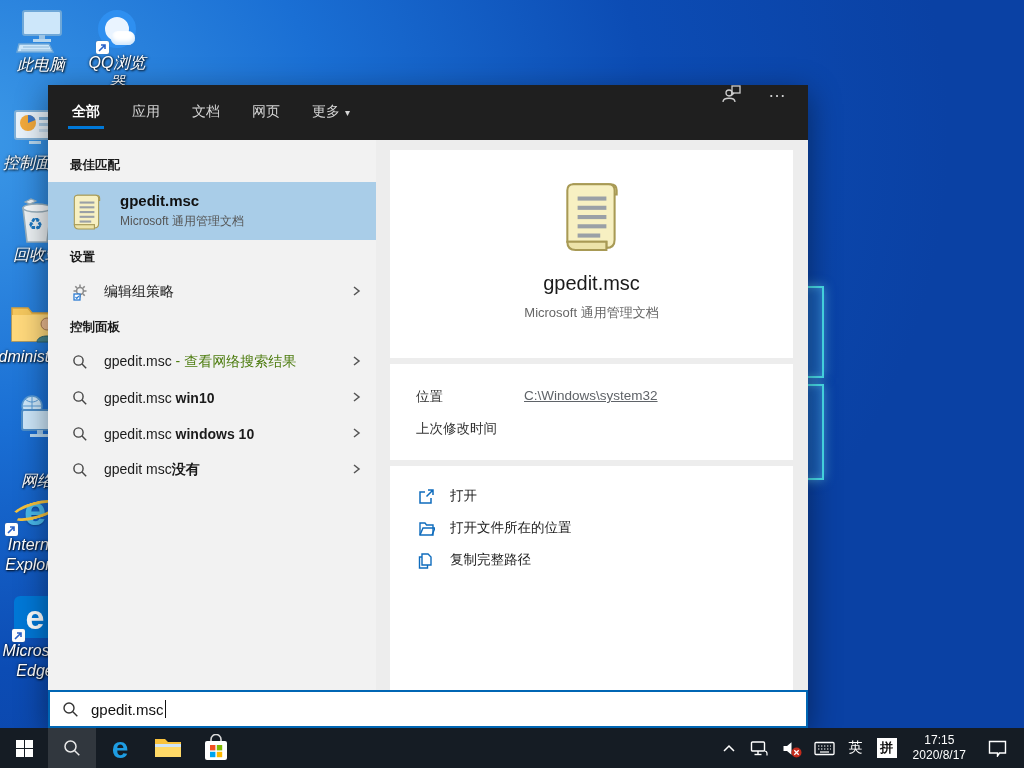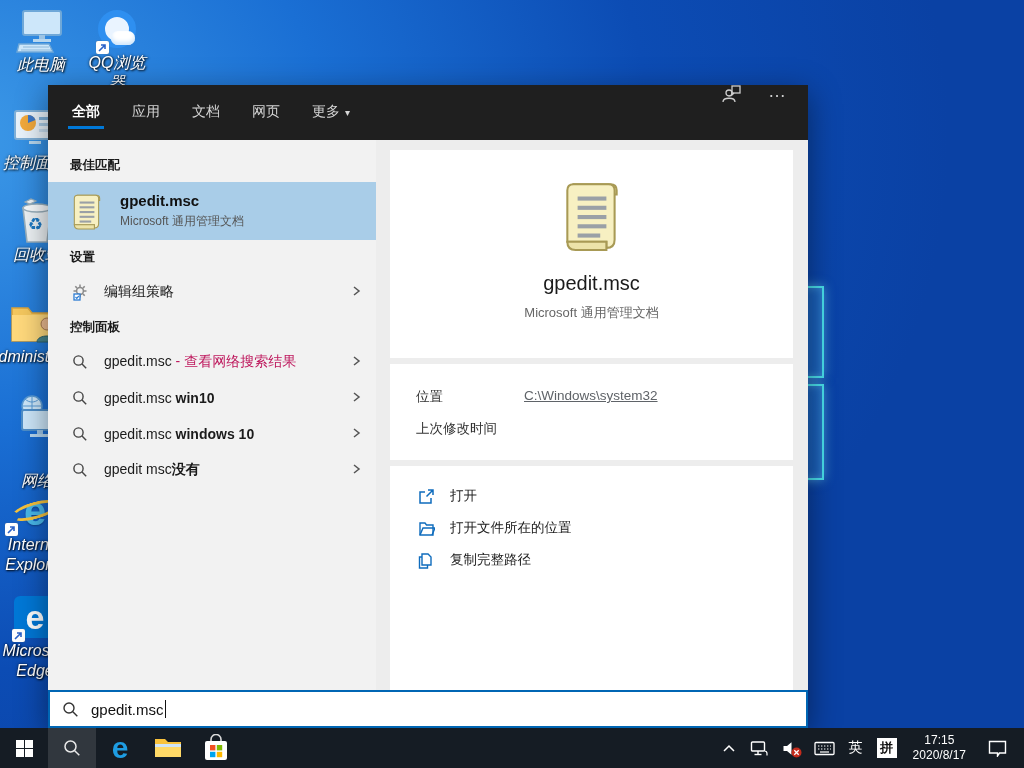--- a/index.html
+++ b/index.html
@@ -51,21 +51,21 @@
   #left-list { width:328px; background:#f2f2f2; flex:0 0 auto; padding-top:8px; }
   .sec-header { font-size:12.5px; font-weight:bold; color:#1b1b1b; padding:9px 0 8px 22px; }
   #best-match-item { display:flex; align-items:center; background:#a9cde8; padding:10px 12px 10px 22px; cursor:pointer; }
   #best-match-item .bm-text { margin-left:16px; }
   #best-match-item .bm-title { font-size:15px; font-weight:bold; color:#111; }
   #best-match-item .bm-sub { font-size:12px; color:#555; margin-top:4px; }
   .list-row { display:flex; align-items:center; height:36px; padding:0 14px 0 22px; cursor:pointer; }
   .list-row .row-ic { width:20px; display:flex; justify-content:center; flex:0 0 auto; }
   .list-row .row-txt { margin-left:14px; font-size:14px; color:#1b1b1b; white-space:nowrap; }
   .list-row .chev { margin-left:auto; }
-  .sfx-muted { color:#be185d; }
+  .sfx-muted { color:#4d7c0f; }
   .sfx-bold { font-weight:bold; }
 
   
   #right-panel { flex:1 1 auto; background:#ededed; padding:10px 15px 0 14px; overflow:hidden; }
   .card { background:#fff; }
   #card-header { padding:28px 10px 36px; text-align:center; }
   #detail-title { font-size:20px; color:#1b1b1b; margin-top:20px; }
   #detail-sub { font-size:13px; color:#666; margin-top:9px; }
   .card-gap { height:6px; }
   #card-meta { padding:16px 26px 18px; }

